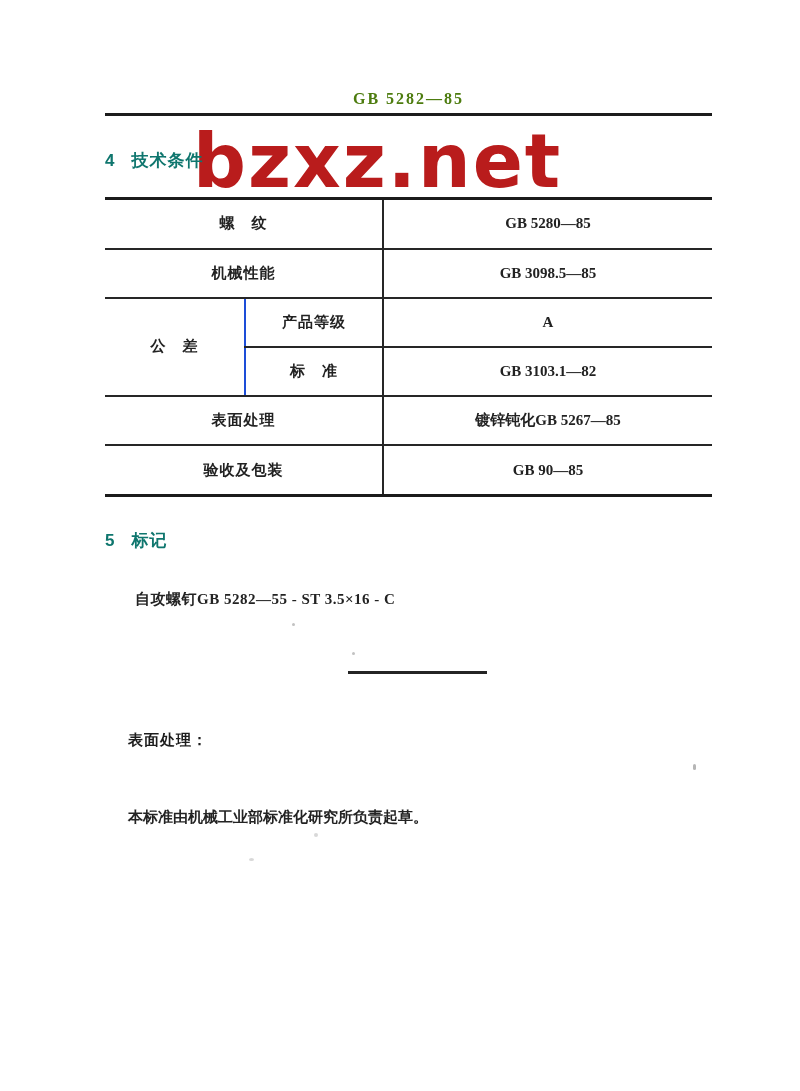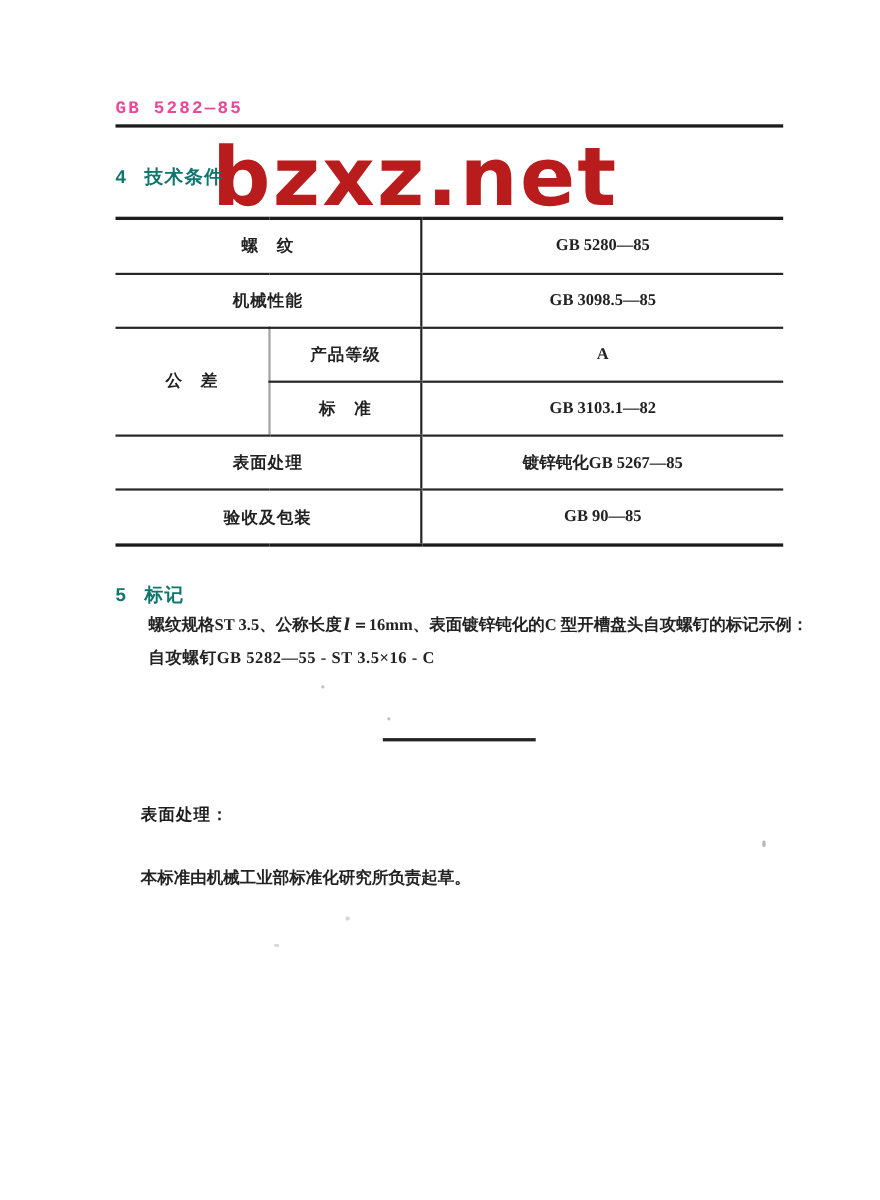--- a/index.html
+++ b/index.html
@@ -13,22 +13,22 @@
   
   .watermark{
     position:absolute;left:193px;top:124px;z-index:0;
     font-family:"DejaVu Sans","Liberation Sans",sans-serif;
     font-weight:bold;font-size:74px;letter-spacing:2px;
     color:#b91c1c;line-height:1;user-select:none;
   }
 
   .doc-number{
     position:absolute;left:105px;top:90px;width:607px;z-index:1;
-    text-align:left;font-family:Liberation Mono, monospace;
-    font-weight:bold;font-size:16px;letter-spacing:2px;color:#ec4899;
+    text-align:center;font-family:Liberation Serif, serif;
+    font-weight:bold;font-size:16px;letter-spacing:2px;color:#4d7c0f;
   }
   .header-rule{
     position:absolute;left:105px;top:113px;width:607px;height:3px;
     background:#1c1c1c;z-index:1;
   }
 
   .sec-heading{
     position:absolute;left:105px;z-index:1;
     font-family:"Liberation Sans","DejaVu Sans",sans-serif;
     font-weight:bold;font-size:17px;color:#0f766e;letter-spacing:1px;
@@ -42,42 +42,42 @@
     border-collapse:collapse;table-layout:fixed;
     font-size:15px;font-weight:bold;color:#222222;
   }
   .spec-table td{
     text-align:center;vertical-align:middle;padding:0;
     border-bottom:2px solid #262626;
   }
   .spec-table tr.first td{border-top:3px solid #1b1b1b;}
   .spec-table tr.last td{border-bottom:3px solid #1b1b1b;}
   .spec-table td.val{border-left:2px solid #262626;}
-  .spec-table td.sub{border-left:2px solid #a3a3a3;text-align:center;}
+  .spec-table td.sub{border-left:2px solid #1d4ed8;text-align:center;}
   .spec-table td.lbl{letter-spacing:1px;}
 
   .body-line{
     position:absolute;z-index:1;margin:0;
     font-size:15px;font-weight:bold;color:#232323;line-height:20px;
   }
   .example-line{left:135px;top:558px;width:600px;}
   .designation-line{left:135px;top:589px;letter-spacing:0.5px;}
   .var{font-style:italic;font-family:"DejaVu Serif",serif;padding:0 2px;}
 
   .end-rule{
     position:absolute;left:348px;top:671px;width:139px;height:3px;
     background:#242424;z-index:1;
   }
 
   .notes-heading{
     position:absolute;left:128px;top:731px;z-index:1;
     font-size:15px;font-weight:bold;color:#1d1d1d;letter-spacing:1px;
   }
   .notes-line1{left:128px;top:760px;}
-  .notes-line2{left:128px;top:789px;}
+  .notes-line2{left:128px;top:807px;}
 
   .speck{position:absolute;background:#8f8f8f;opacity:.55;border-radius:50%;z-index:1;}
   .speck.s1{left:292px;top:623px;width:3px;height:3px;}
   .speck.s2{left:352px;top:652px;width:3px;height:3px;}
   .speck.s3{left:693px;top:764px;width:3px;height:6px;border-radius:2px;opacity:.65;}
   .speck.s4{left:314px;top:833px;width:4px;height:4px;opacity:.35;}
   .speck.s5{left:249px;top:858px;width:5px;height:3px;opacity:.35;}
 </style>
 </head>
 <body>
@@ -125,21 +125,20 @@
       <td colspan="2" class="lbl">验收及包装</td>
       <td class="val">GB 90—85</td>
     </tr>
   </tbody>
     </table>
 
   <div class="sec-heading sec5">
     <span class="sec-num">5</span><span>标记</span>
   </div>
 
-  <p class="body-line example-line"><span>螺纹规格ST 3.5、公称长度</span><span class="var">l</span><span>＝16mm、表面镀锌钝化的C 型开槽盘头自攻螺钉的标记示例：</span></p>
 
   <p class="body-line designation-line">自攻螺钉GB 5282—55 - ST 3.5×16 - C</p>
 
   <div class="end-rule"></div>
 
   <div class="notes-heading">表面处理：</div>
   <p class="body-line notes-line2">本标准由机械工业部标准化研究所负责起草。</p>
 
   <div class="speck s1"></div>
   <div class="speck s2"></div>

